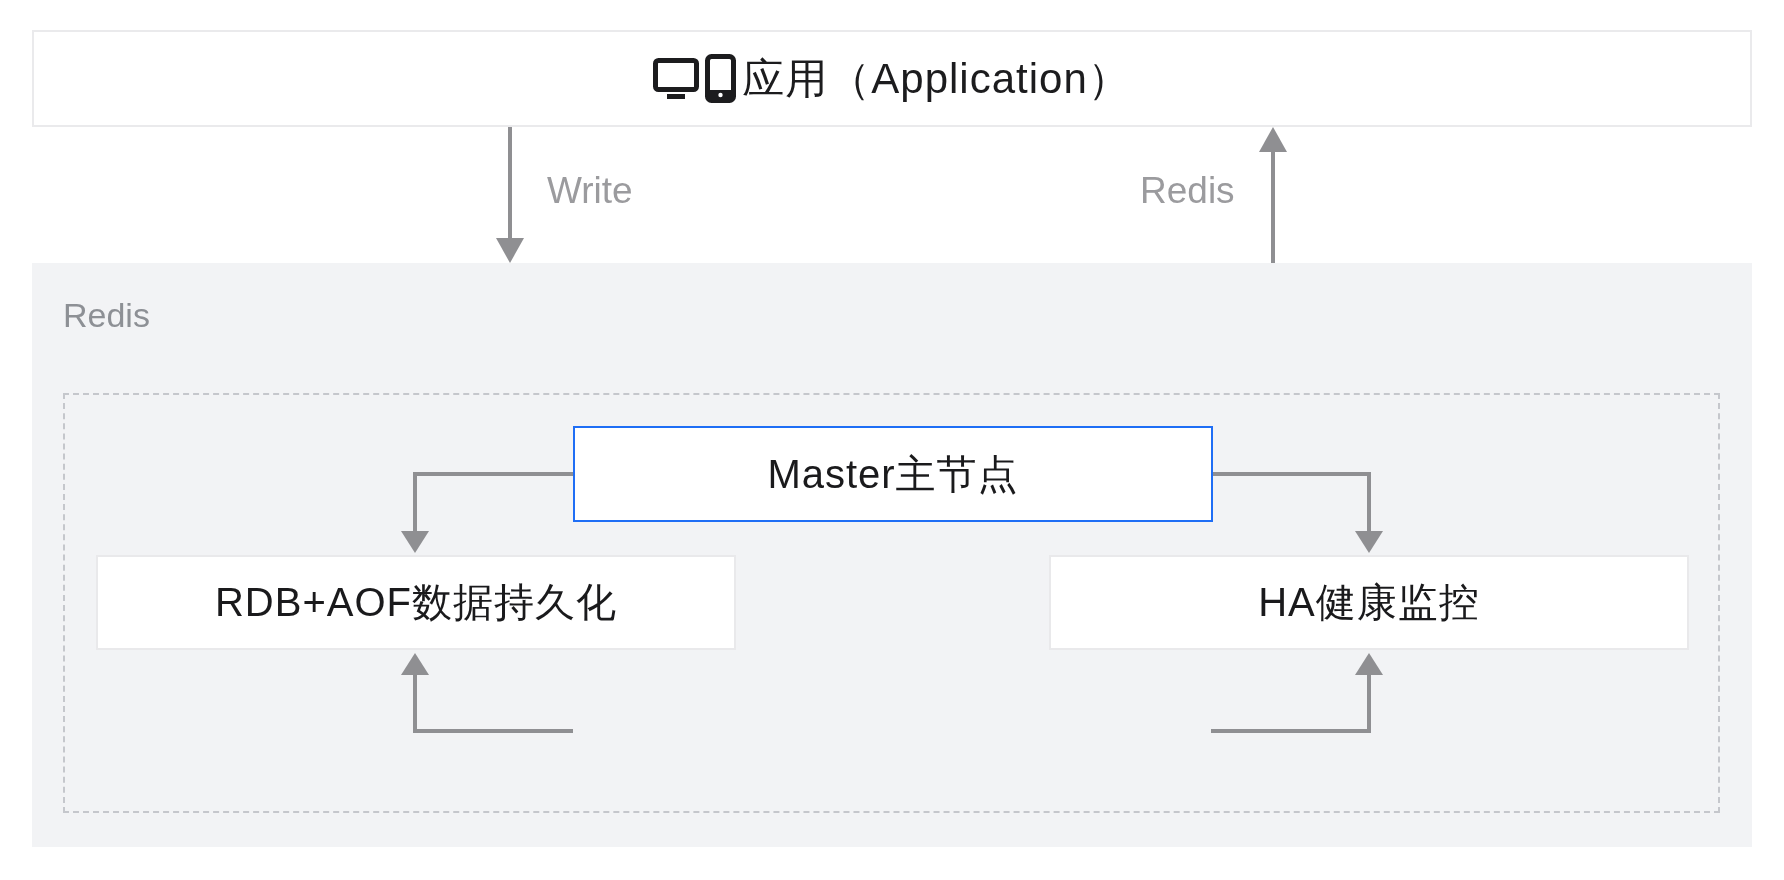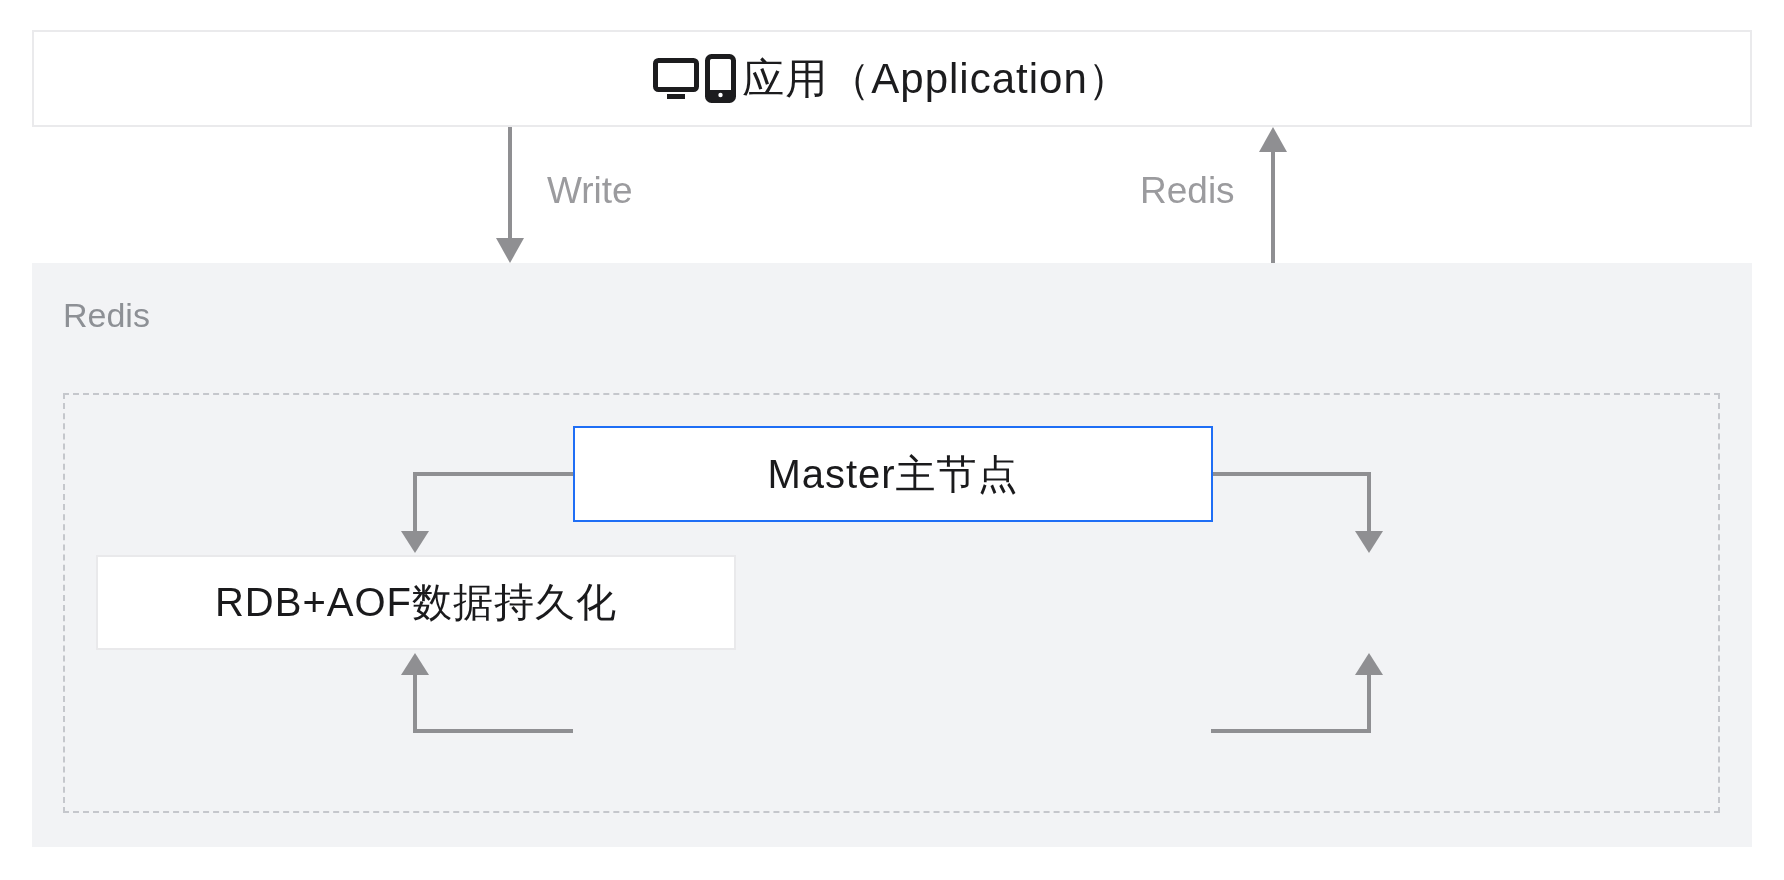--- a/index.html
+++ b/index.html
@@ -135,14 +135,15 @@
     </g>
 
     <g>
       <polyline points="1211,731 1369,731 1369,674" fill="none" stroke="#8f8f92" stroke-width="4"></polyline>
       <polygon points="1355,675 1383,675 1369,653" fill="#8f8f92"></polygon>
     </g>
   </svg>
 
   <div class="abs node node-master">Master主节点</div>
   <div class="abs node node-persistence">RDB+AOF数据持久化</div>
+  <div class="abs node node-ha">HA健康监控</div>
 
 </div>
 
 </body></html>

